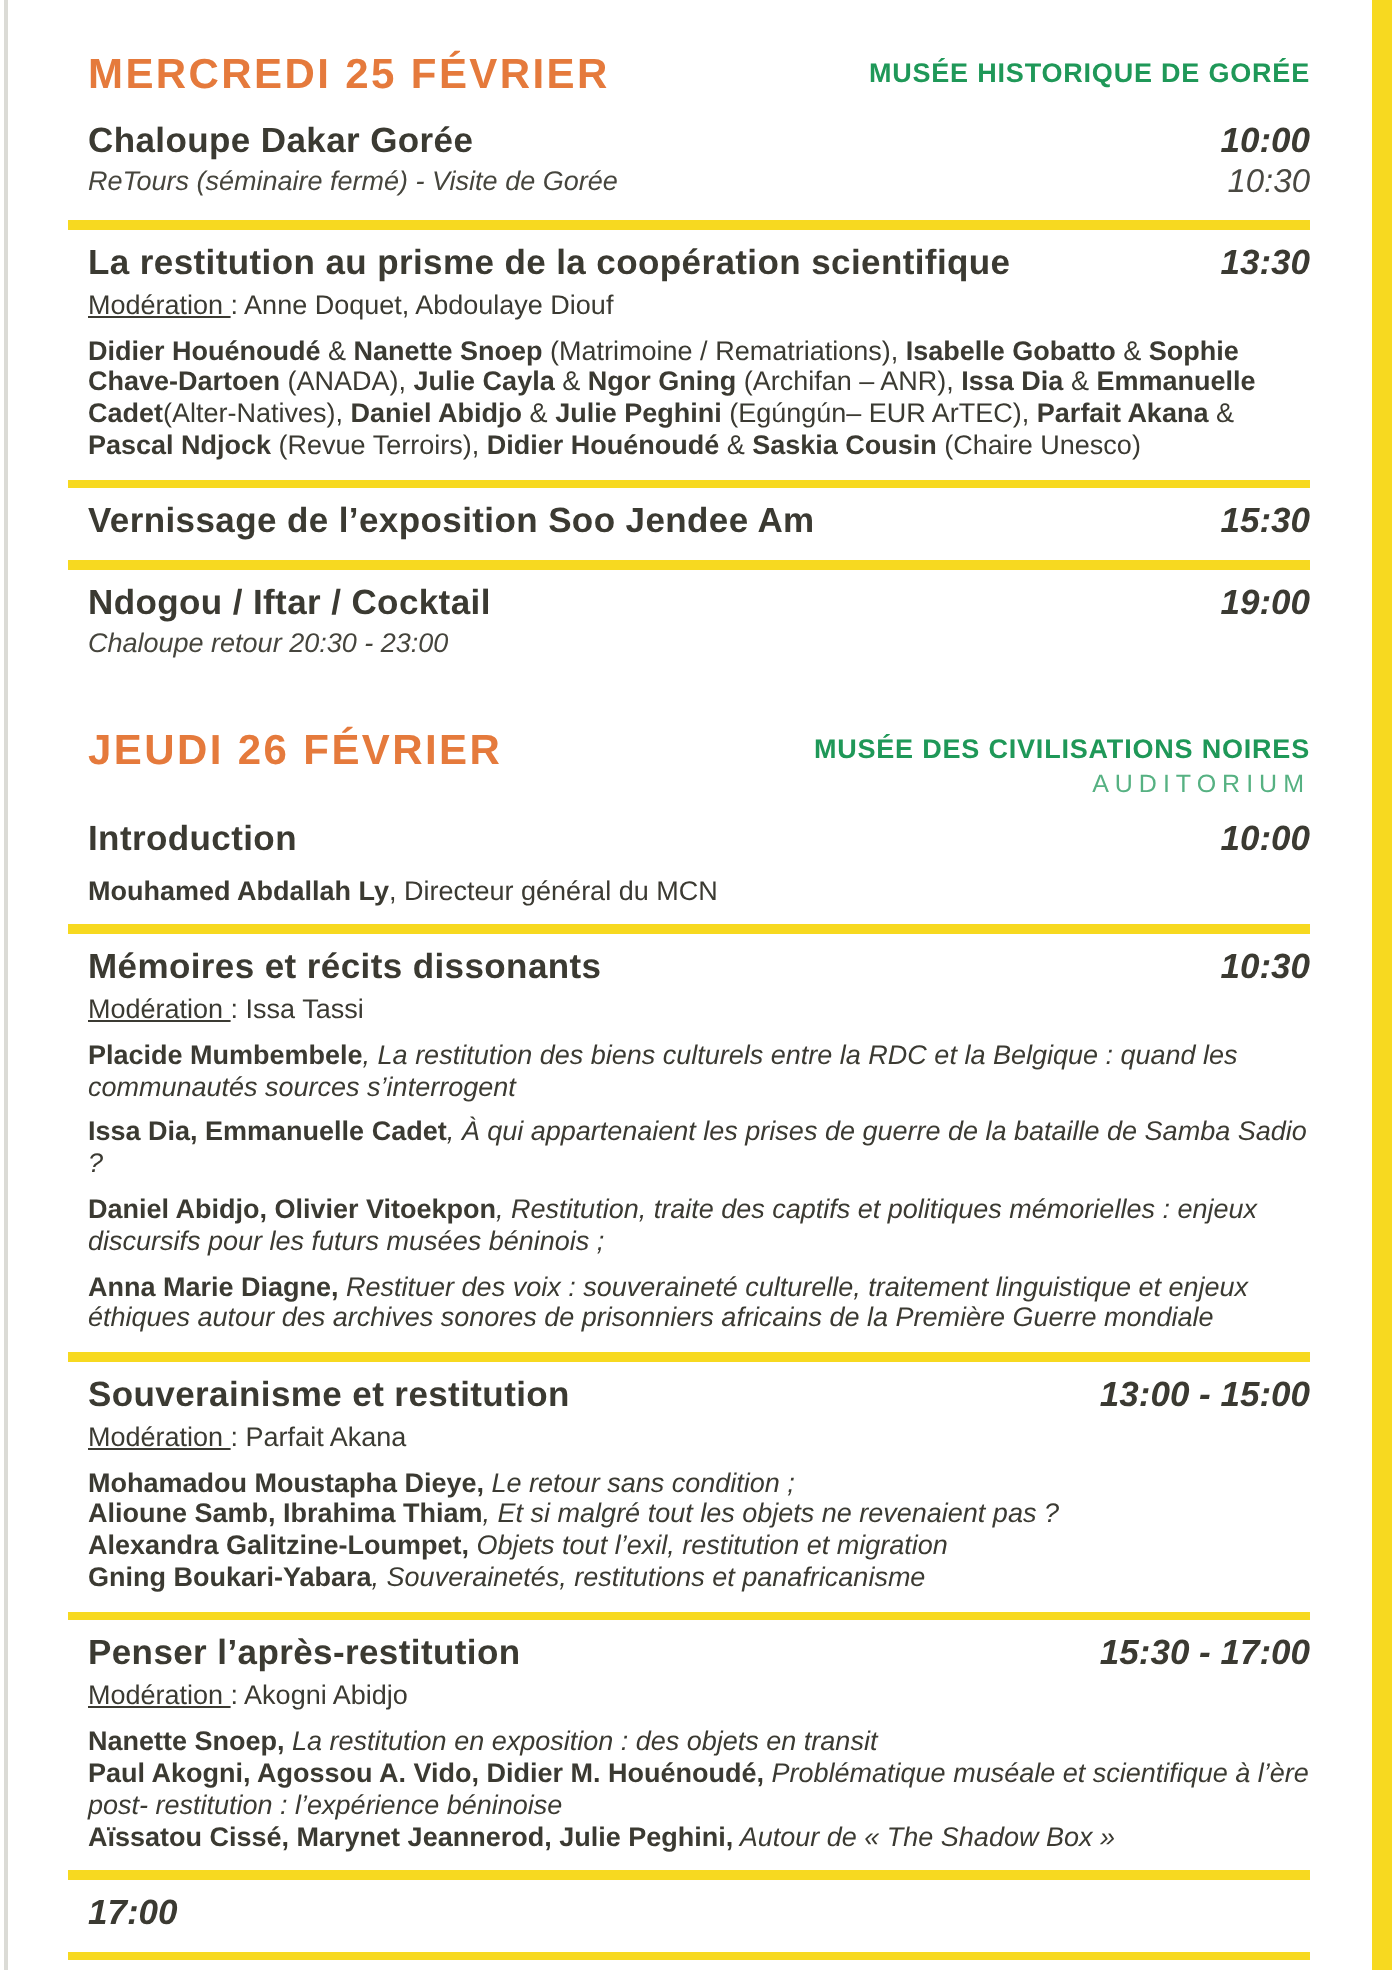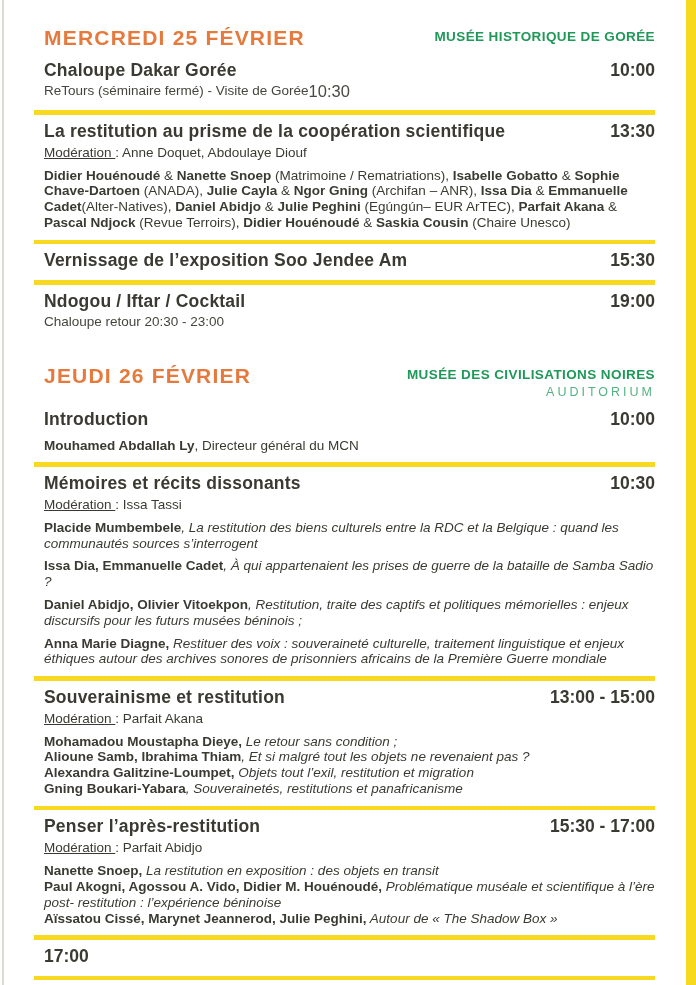--- a/index.html
+++ b/index.html
@@ -18,22 +18,22 @@
   .content{position:absolute;left:34px;top:0;width:621px;padding-top:26px;}
   .day + .day{margin-top:26px;}
   .day-head{display:flex;justify-content:space-between;align-items:flex-start;padding-left:10px;margin-bottom:4px;}
   .day-title{color:var(--orange);font-size:21px;font-weight:bold;letter-spacing:1.2px;margin:0;white-space:nowrap;}
   .venue-block{text-align:right;padding-top:3px;}
   .venue{color:var(--green);font-weight:bold;font-size:13.5px;letter-spacing:0.4px;}
   .venue-sub{color:var(--green-light);font-size:12.5px;letter-spacing:3px;margin-top:3px;}
   .session{padding:6px 0 9px 10px;}
   .s-head{display:flex;justify-content:space-between;align-items:baseline;gap:10px;}
   .s-title{font-size:17.5px;font-weight:bold;margin:0;letter-spacing:0.2px;}
-  .s-time{font-size:17.5px;font-weight:bold;white-space:nowrap;}
-  .s-subrow{display:flex;justify-content:flex-start;align-items:flex-start;}
+  .s-time{font-size:17.5px;font-weight:bold;white-space:nowrap;font-style:italic;}
+  .s-subrow{display:flex;justify-content:space-between;align-items:flex-start;font-style:italic;}
   .s-sub{font-size:13.5px;color:var(--muted);margin-top:2px;}
   .s-time2{font-size:16.5px;color:#4A4942;white-space:nowrap;margin-top:1px;}
   .moderation{margin:3px 0 0;font-size:13.5px;}
   .talks{margin-top:8px;}
   .talk{margin:0;font-size:13.5px;line-height:1.17;}
   .talks.spaced .talk + .talk{margin-top:7px;}
   .seg-b{font-weight:bold;}
   .seg-i{font-style:italic;}
   .seg-u{text-decoration:underline;}
   .divider{height:4.5px;background:var(--yellow);}
@@ -134,21 +134,21 @@
           <p class="talk"><span class="seg-b">Alexandra Galitzine-Loumpet,</span><span class="seg-i"> Objets tout l’exil, restitution et migration</span></p>
           <p class="talk"><span class="seg-b">Gning Boukari-Yabara</span><span class="seg-i">, Souverainetés, restitutions et panafricanisme</span></p>
         </div>
       </article>
       <div class="divider"></div>
       <article class="session">
         <div class="s-head">
           <h2 class="s-title">Penser l’après-restitution</h2>
           <div class="s-time">15:30 - 17:00</div>
         </div>
-        <p class="moderation"><span class="seg-u">Modération </span><span class="seg-r">: Parfait Abidjo</span></p>
+        <p class="moderation"><span class="seg-u">Modération </span><span class="seg-r">: Akogni Abidjo</span></p>
         <div class="talks">
           <p class="talk"><span class="seg-b">Nanette Snoep,</span><span class="seg-i"> La restitution en exposition : des objets en transit</span></p>
           <p class="talk"><span class="seg-b">Paul Akogni, Agossou A. Vido, Didier M. Houénoudé,</span><span class="seg-i"> Problématique muséale et scientifique à l’ère post- restitution : l’expérience béninoise</span></p>
           <p class="talk"><span class="seg-b">Aïssatou Cissé, Marynet Jeannerod, Julie Peghini,</span><span class="seg-i"> Autour de « The Shadow Box »</span></p>
         </div>
       </article>
       <div class="divider"></div>
       <article class="session">
         <div class="s-head">
           <div class="s-time">17:00</div>

